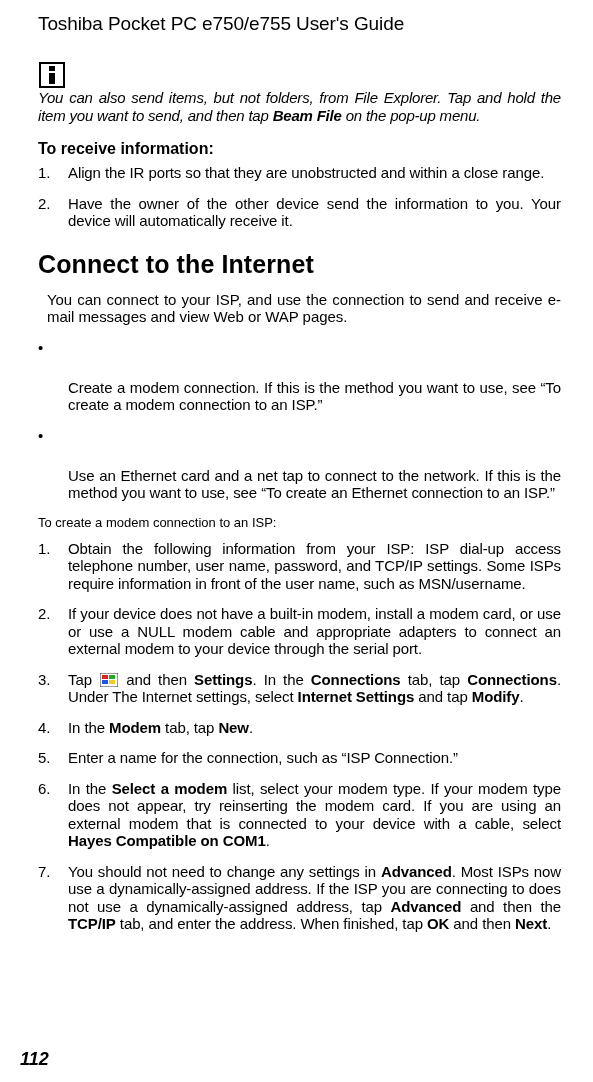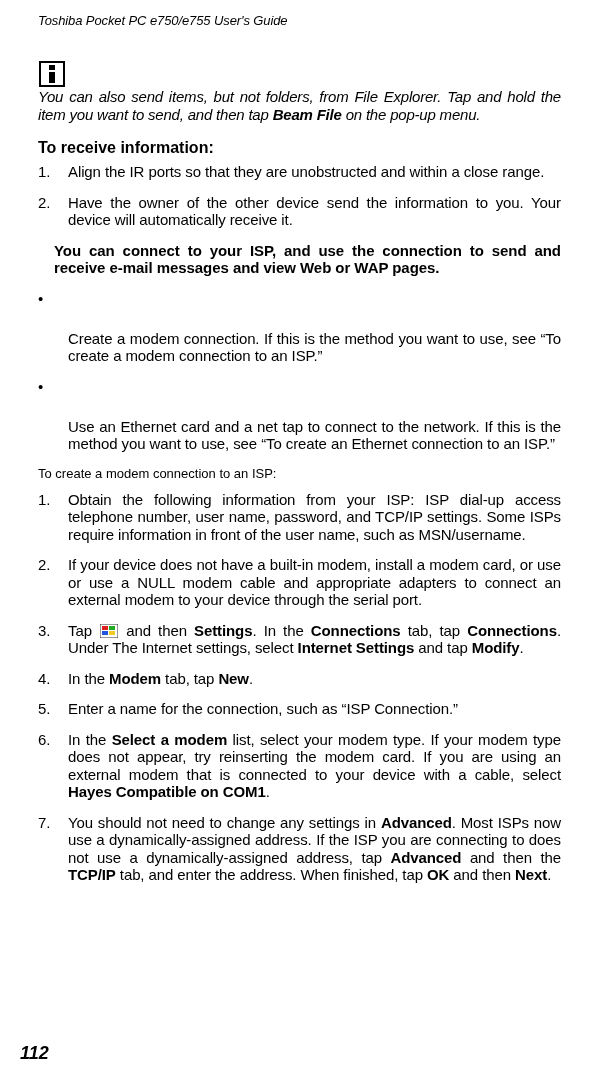--- a/index.html
+++ b/index.html
@@ -11,23 +11,22 @@
     width: 593px;
   }
   .page {
     width: 593px;
     height: 1082px;
     box-sizing: border-box;
     padding: 13px 32px 0 38px;
     position: relative;
   }
   .running-head {
-    font-style: italic;
-    font-size: 13px;
-    margin-bottom: 30px;
+    font-size: 19px;
+    margin-bottom: 24px;
     letter-spacing: -0.1px;
   }
   .note-block {
     display: flex;
     align-items: flex-start;
     margin-bottom: 16px;
     flex-direction: column;
   }
   .note-icon {
     width: 28px;
@@ -53,23 +52,22 @@
   .h1 {
     font-weight: bold;
     font-size: 25px;
     margin: 20px 0 12px 0;
     letter-spacing: 0.1px;
   }
   .para {
     font-size: 15px;
     line-height: 17.5px;
     text-align: justify;
-    margin: 0 0 13px 16px;
+    margin: 0 0 13px 9px;
     letter-spacing: -0.05px;
-    font-weight: bold;
   }
   .subhead {
     font-weight: normal;
     font-size: 13px;
     margin: 0 0 10px 0;
   }
   ol.num {
     list-style: none;
     margin: 0 0 0 0;
     padding: 0;
@@ -116,21 +114,21 @@
   .inline-icon {
     display: inline-block;
     width: 18px;
     height: 14px;
     vertical-align: -2px;
     margin: 0 1px;
   }
   .page-num {
     position: absolute;
     left: 20px;
-    bottom: 18px;
+    bottom: 12px;
     font-weight: bold;
     font-style: italic;
     font-size: 18px;
   }
 </style>
 </head>
 <body>
 
 <div class="page">
 
@@ -157,20 +155,21 @@
     <li>
       <div class="num-label">1.</div>
       <div class="num-body">Align the IR ports so that they are unobstructed and within a close range.</div>
     </li>
     <li>
       <div class="num-label">2.</div>
       <div class="num-body">Have the owner of the other device send the information to you. Your device will automatically receive it.</div>
     </li>
   </ol>
 
+  <div class="h1">Connect  to the Internet</div>
 
   <p class="para">You can connect to your ISP, and use the connection to send and receive e-mail messages and view Web or WAP pages.</p>
 
   <ul class="bul">
     <li>
       <div class="bul-label">•</div>
       <div class="bul-body">Create a modem connection. If this is the method you want to use, see “To create a modem connection to an ISP.”</div>
     </li>
     <li>
       <div class="bul-label">•</div>

